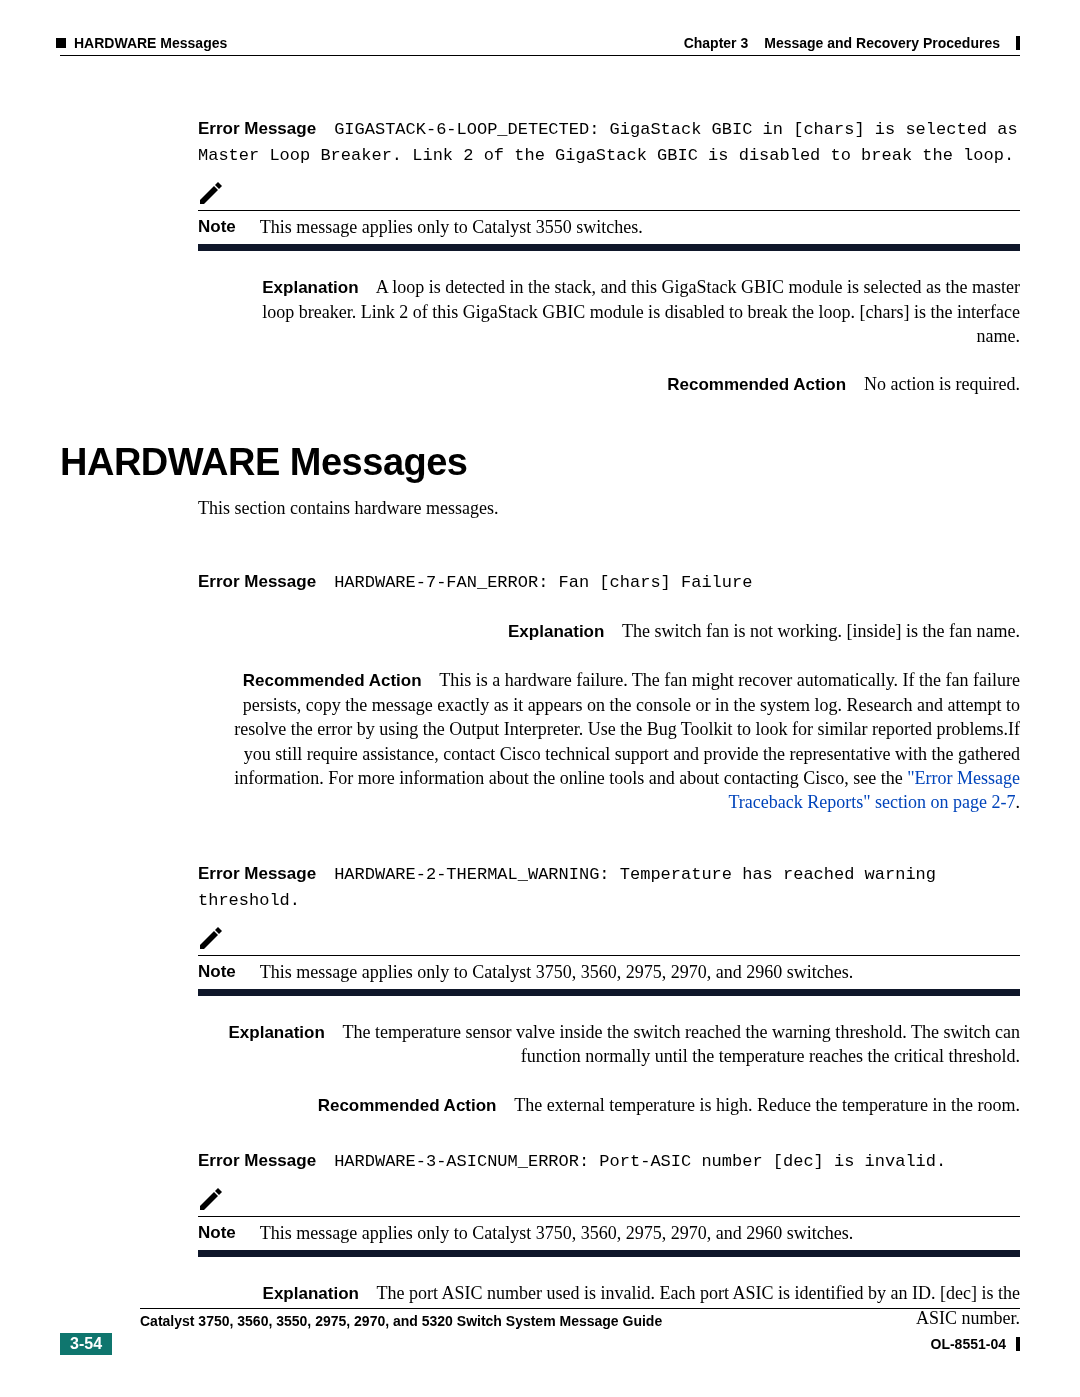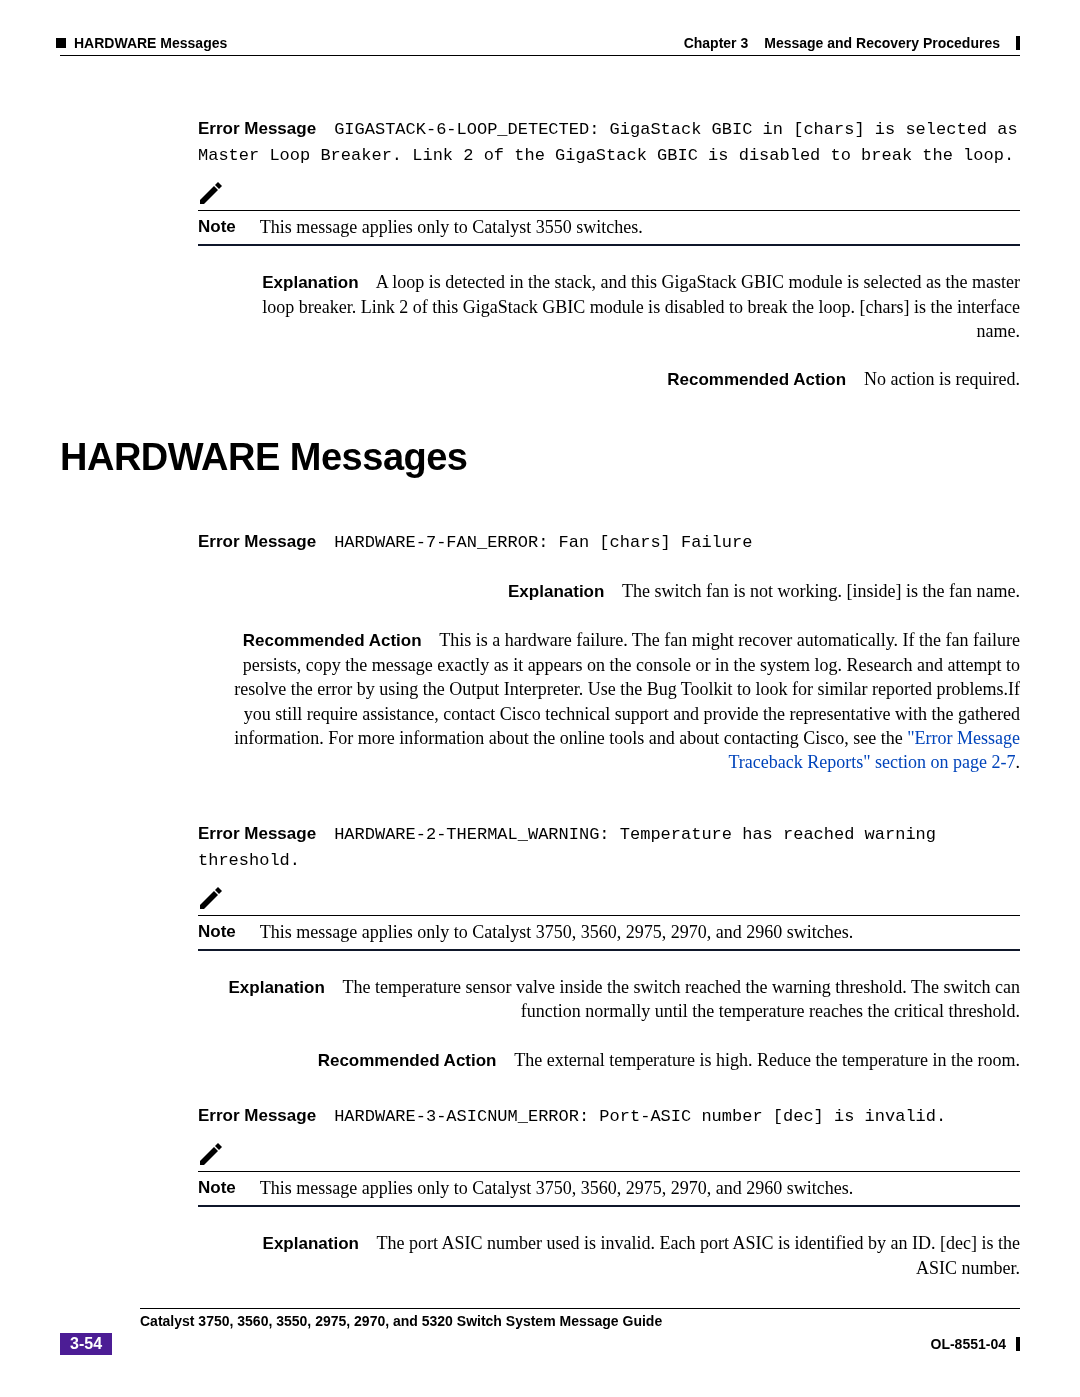--- a/index.html
+++ b/index.html
@@ -78,21 +78,21 @@
   }
   .note-icon {
     width: 26px;
     height: 22px;
     margin-bottom: 2px;
   }
   .note-row {
     display: flex;
     align-items: flex-start;
     border-top: 1px solid #000;
-    border-bottom: 2px solid #0f172a;
+    border-bottom: 7px solid #0f172a;
     padding: 6px 0;
     gap: 24px;
   }
   .note-label {
     font-family: Arial, Helvetica, sans-serif;
     font-weight: bold;
     font-size: 17px;
     flex: 0 0 auto;
   }
   .note-text {
@@ -150,21 +150,21 @@
   }
   .footer-row {
     display: flex;
     align-items: center;
     justify-content: space-between;
     font-family: Arial, Helvetica, sans-serif;
     font-weight: bold;
     font-size: 14px;
   }
   .page-badge {
-    background: #4c1d95;
+    background: #0f766e;
     color: #fff;
     padding: 2px 10px;
     font-family: Arial, Helvetica, sans-serif;
     font-weight: bold;
     font-size: 16px;
   }
   .footer-right {
     display: flex;
     align-items: center;
     gap: 10px;
@@ -220,20 +220,21 @@
       <span>A loop is detected in the stack, and this GigaStack GBIC module is selected as the master loop breaker. Link 2 of this GigaStack GBIC module is disabled to break the loop. [chars] is the interface name.</span>
     </div>
 
     <div class="sub-block">
       <span class="sub-label">Recommended Action</span>
       <span>&nbsp;&nbsp;</span>
       <span>No action is required.</span>
     </div>
 
     <div class="section-title">HARDWARE Messages</div>
+    <div class="section-intro">This section contains hardware messages.</div>
 
     <div class="msg-block" style="margin-top:50px">
       <span class="msg-label">Error Message</span>
       <span>&nbsp;&nbsp;</span>
       <span class="mono">HARDWARE-7-FAN_ERROR: Fan [chars] Failure</span>
     </div>
 
     <div class="sub-block">
       <span class="sub-label">Explanation</span>
       <span>&nbsp;&nbsp;</span>

